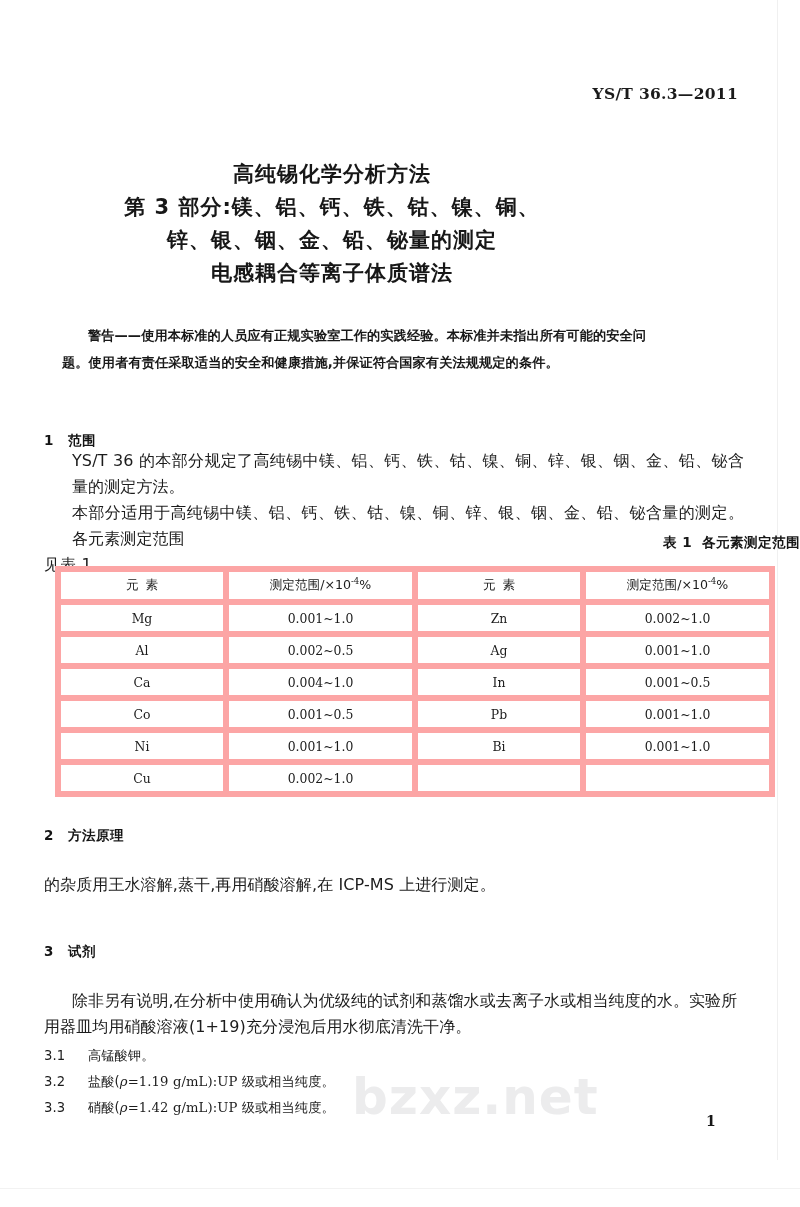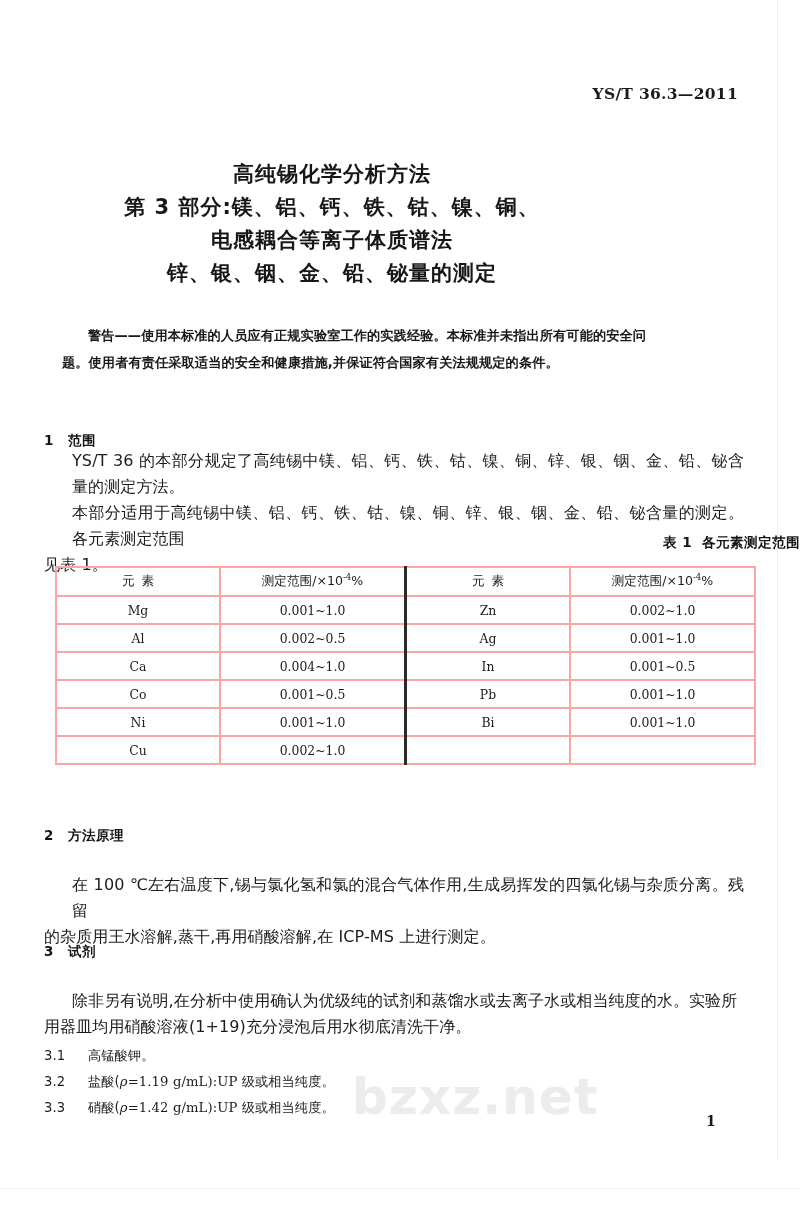--- a/index.html
+++ b/index.html
@@ -138,21 +138,21 @@
   .range-table {
     position: absolute;
     top: 566px;
     left: 55px;
     width: 690px;
     border-collapse: collapse;
     table-layout: fixed;
     font-family: "DejaVu Serif", "Liberation Serif", serif;
   }
   .range-table td, .range-table th {
-    border: 2px solid #fca5a5;
+    border: 6px solid #fca5a5;
     height: 26px;
     text-align: center;
     vertical-align: middle;
     font-size: 12.4px;
     color: #1b1b1b;
     font-weight: normal;
     padding: 0;
   }
   .range-table th {
     height: 27px;
@@ -207,22 +207,22 @@
 
   <div class="watermark">bzxz.net</div>
 
   <div class="content">
 
     <div class="doc-header">YS/T 36.3—2011</div>
 
     <div class="title-block">
       <div class="title-line">高纯锡化学分析方法</div>
       <div class="title-line">第 3 部分:镁、铝、钙、铁、钴、镍、铜、</div>
+      <div class="title-line">锌、银、铟、金、铅、铋量的测定</div>
       <div class="title-line">电感耦合等离子体质谱法</div>
-      <div class="title-line">锌、银、铟、金、铅、铋量的测定</div>
     </div>
 
     <div class="warning">
       <div class="indent">警告——使用本标准的人员应有正规实验室工作的实践经验。本标准并未指出所有可能的安全问</div>
       <div>题。使用者有责任采取适当的安全和健康措施,并保证符合国家有关法规规定的条件。</div>
     </div>
 
     <div class="sec-head" style="top:384px;margin-top:48px;">
       <span class="num">1</span><span>范围</span>
     </div>
@@ -284,21 +284,20 @@
             <td class="rg-cell"></td>
           </tr>
         </tbody>
     </table>
 
     <div class="sec-head" style="top:827px;">
       <span class="num">2</span><span>方法原理</span>
     </div>
 
     <div class="body-para" style="top:872px;">
-      <div class="ind">在 100 ℃左右温度下,锡与氯化氢和氯的混合气体作用,生成易挥发的四氯化锡与杂质分离。残留</div>
       <div>的杂质用王水溶解,蒸干,再用硝酸溶解,在 ICP-MS 上进行测定。</div>
     </div>
 
     <div class="sec-head" style="top:943px;">
       <span class="num">3</span><span>试剂</span>
     </div>
 
     <div class="body-para" style="top:988px;">
       <div class="ind">除非另有说明,在分析中使用确认为优级纯的试剂和蒸馏水或去离子水或相当纯度的水。实验所</div>
       <div>用器皿均用硝酸溶液(1+19)充分浸泡后用水彻底清洗干净。</div>

